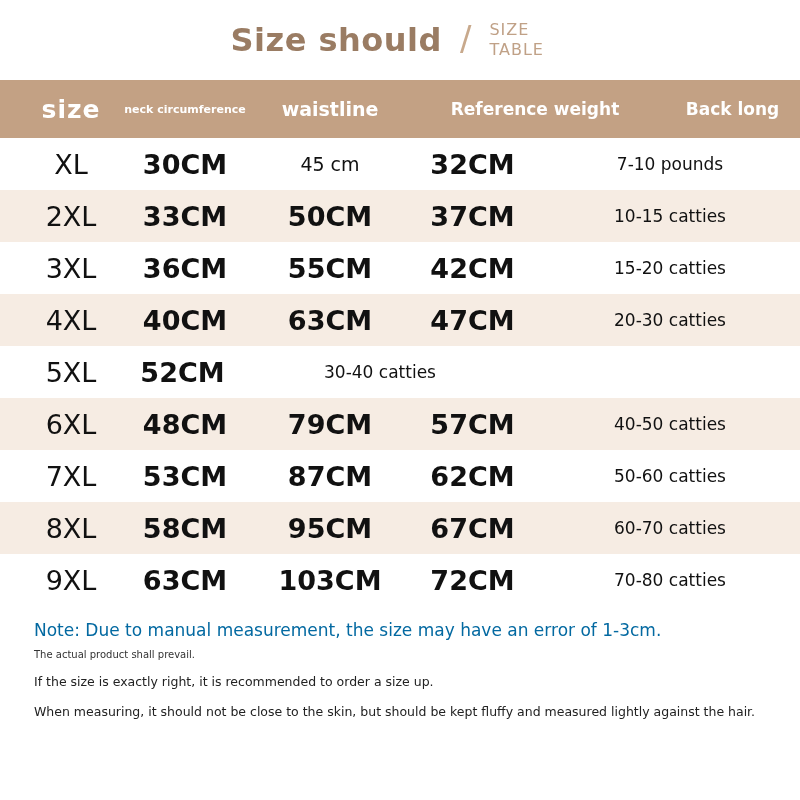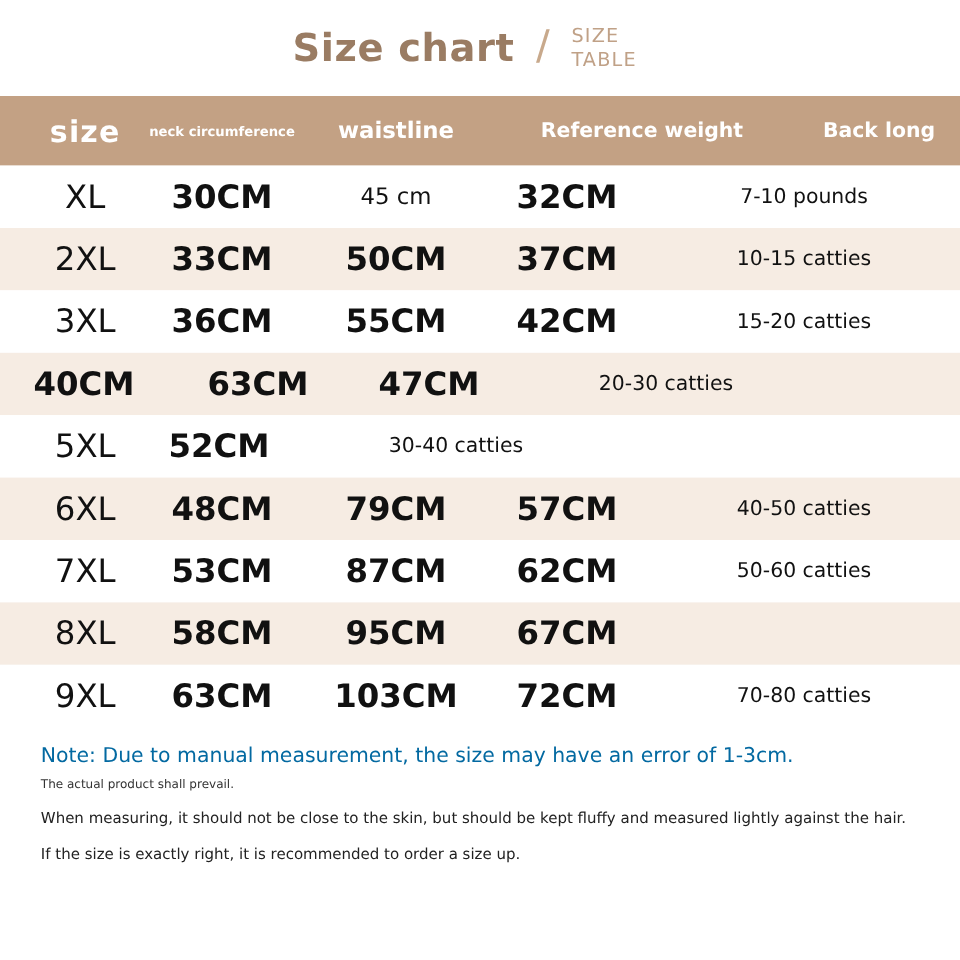--- a/index.html
+++ b/index.html
@@ -126,21 +126,21 @@
     margin-bottom: 15px;
   }
 </style>
 </head>
 <body>
 
 <div class="page">
 
   <div class="header">
     <div class="header-inner">
-      <div class="main-title">Size chart</div>
+      <div class="main-title">Size should</div>
       <div class="slash">/</div>
       <div class="sub-title">SIZE TABLE</div>
     </div>
   </div>
 
   <div class="thead">
     <div class="th c0">size</div>
     <div class="th c1">neck circumference</div>
     <div class="th c2">waistline</div>
     <div class="th c4">Reference weight</div>
@@ -163,20 +163,21 @@
         <div class="cell ref  c4">10-15 catties</div>
       </div>
       <div class="row odd">
         <div class="cell size c0">3XL</div>
         <div class="cell meas c1">36CM</div>
         <div class="cell meas c2">55CM</div>
         <div class="cell meas c3">42CM</div>
         <div class="cell ref  c4">15-20 catties</div>
       </div>
       <div class="row even">
+        <div class="cell size c0">4XL</div>
         <div class="cell meas c1">40CM</div>
         <div class="cell meas c2">63CM</div>
         <div class="cell meas c3">47CM</div>
         <div class="cell ref  c4">20-30 catties</div>
       </div>
       <div class="row odd">
         <div class="cell size c0">5XL</div>
         <div class="cell meas c3">52CM</div>
         <div class="cell ref  c4">30-40 catties</div>
       </div>
@@ -192,30 +193,31 @@
         <div class="cell meas c1">53CM</div>
         <div class="cell meas c2">87CM</div>
         <div class="cell meas c3">62CM</div>
         <div class="cell ref  c4">50-60 catties</div>
       </div>
       <div class="row even">
         <div class="cell size c0">8XL</div>
         <div class="cell meas c1">58CM</div>
         <div class="cell meas c2">95CM</div>
         <div class="cell meas c3">67CM</div>
+        <div class="cell ref  c4">60-70 catties</div>
       </div>
       <div class="row odd">
         <div class="cell size c0">9XL</div>
         <div class="cell meas c1">63CM</div>
         <div class="cell meas c2">103CM</div>
         <div class="cell meas c3">72CM</div>
         <div class="cell ref  c4">70-80 catties</div>
       </div>
     </div>
 
   <div class="notes">
     <div class="note-main">Note: Due to manual measurement, the size may have an error of 1-3cm.</div>
     <div class="note-small">The actual product shall prevail.</div>
+    <div class="note-line">If the size is exactly right, it is recommended to order a size up.</div>
     <div class="note-line">When measuring, it should not be close to the skin, but should be kept fluffy and measured lightly against the hair.</div>
-    <div class="note-line">If the size is exactly right, it is recommended to order a size up.</div>
   </div>
 
 </div>
 
 </body></html>

